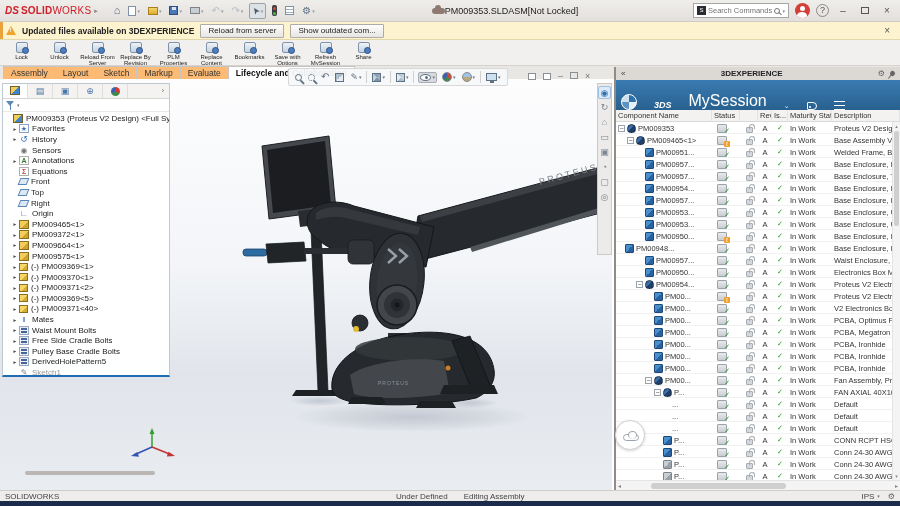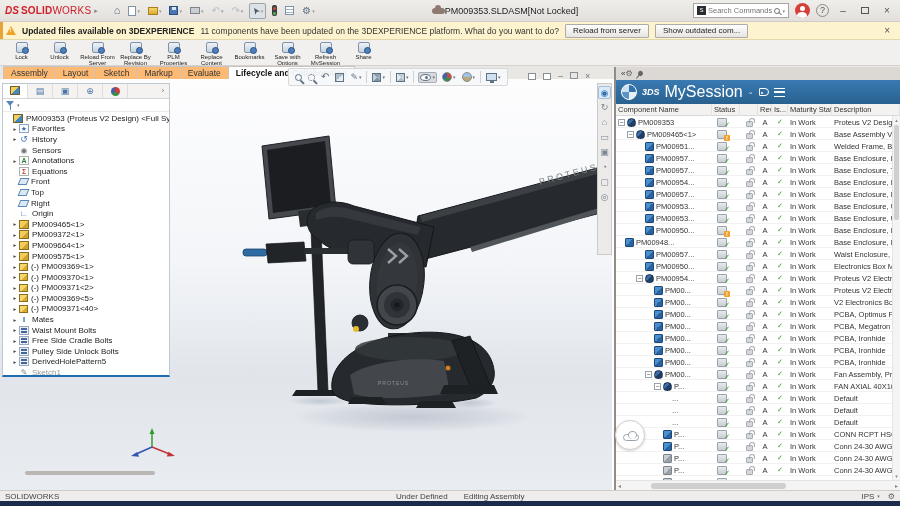--- a/index.html
+++ b/index.html
@@ -137,21 +137,21 @@
 #fab{position:absolute;left:615px;top:341px;width:30px;height:30px;background:#fff;border:1px solid #d2d2d2;border-radius:50%;z-index:9;box-shadow:0 1px 3px rgba(0,0,0,.18)}
 #fab .cloud{position:absolute;left:7px;top:13px;width:16px;height:7px;border:1px solid #9aa3ab;border-radius:4px;background:#fff}
 #fab .cloud::before{content:"";position:absolute;left:4px;top:-4px;width:7px;height:7px;border-radius:50%;border:1px solid #9aa3ab;border-bottom:none;background:#fff}
 
 
 #panel{position:absolute;right:0;top:-12px;width:286px;height:423px;background:#fff;border-left:2px solid #8f8c89;display:flex;flex-direction:column;z-index:7}
 .p-head{height:13px;background:#dcd9d5;display:flex;align-items:center;padding:0 5px;font-size:8px;color:#444;flex:none}
 .p-head-title{flex:1;text-align:center;font-weight:bold;font-size:8px;color:#222}
 .pinico{width:5px;height:5px;background:#666;border-radius:50%;position:relative;display:inline-block;transform:rotate(40deg)}
 .pinico::after{content:"";position:absolute;left:2px;top:4px;width:1px;height:5px;background:#666}
-.p-blue{height:24px;background:linear-gradient(#3a7ab2,#28618f);display:flex;align-items:center;padding:0 5px;gap:5px;flex:none}
+.p-blue{height:30px;background:linear-gradient(#3a7ab2,#28618f);display:flex;align-items:flex-end;padding:0 5px;gap:17px;flex:none}
 .compass{width:16px;height:16px;border-radius:50%;border:1.5px solid #fff;background:conic-gradient(#2f72ab 0 90deg,#e8f0f7 90deg 180deg,#5b94c4 180deg 270deg,#cfe0ee 270deg);flex:none}
 .ds-logo{color:#fff;font-weight:bold;font-style:italic;font-size:9px}
 .mysession{color:#fff;font-size:16px}
 .p-chev{color:#dce8f4;font-size:7px}
 .p-search{flex:1;height:16px;background:#fff;border-radius:2px;display:flex;align-items:center;padding:0 4px;gap:3px;min-width:80px}
 .p-search input{flex:1;border:none;outline:none;font-size:8px;color:#888;width:40px;background:transparent}
 .tagico{width:10px;height:8px;border:1.2px solid #fff;border-radius:1px 4px 4px 1px;position:relative;flex:none}
 .tagico::after{content:"";position:absolute;left:1.5px;top:2.5px;width:2px;height:2px;border-radius:50%;background:#fff}
 .burger{width:11px;height:9px;border-top:1.5px solid #fff;border-bottom:1.5px solid #fff;position:relative;flex:none}
 .burger::after{content:"";position:absolute;left:0;top:2.7px;width:100%;height:1.5px;background:#fff}
@@ -272,21 +272,20 @@
     <span class="win-btn">–</span>
     <span class="win-btn"><span class="restore-box"></span></span>
     <span class="win-btn">×</span>
   </div>
 </div>
 
 <div id="notifbar">
   <span class="orange-edge"></span>
   <span class="warn-tri"></span>
   <span class="notif-title">Updated files available on 3DEXPERIENCE</span>
-  <span class="notif-msg">11 components have been updated on the 3DEXPERIENCE platform. What do you want to do?</span>
   <button class="notif-btn">Reload from server</button>
   <button class="notif-btn">Show outdated com...</button>
   <span class="notif-x">×</span>
 </div>
 
 <div id="cmdbar">
     <div class="cmd-btn">
       <span class="cmd-ico"></span>
       <span>Lock</span>
     </div>
@@ -584,21 +583,21 @@
           <span class="tl">Waist Mount Bolts</span>
         </div>
         <div class="tree-row" style="padding-left:6px">
           <span class="tw">▸</span>
           <span class="ti ti-pattern"></span>
           <span class="tl">Free Side Cradle Bolts</span>
         </div>
         <div class="tree-row" style="padding-left:6px">
           <span class="tw">▸</span>
           <span class="ti ti-pattern"></span>
-          <span class="tl">Pulley Side Unlock Bolts</span>
+          <span class="tl">Pulley Base Cradle Bolts</span>
         </div>
         <div class="tree-row" style="padding-left:6px">
           <span class="tw">▸</span>
           <span class="ti ti-pattern"></span>
           <span class="tl">DerivedHolePattern5</span>
         </div>
         <div class="tree-row dim" style="padding-left:6px">
           <span class="tw"></span>
           <span class="ti ti-sketch">✎</span>
           <span class="tl">Sketch1</span>
@@ -617,20 +616,21 @@
       <span class="tp-ico">◎</span>
     </div>
 
   <div id="fab">
       <span class="cloud"></span>
     </div>
 
   <div id="panel">
     <div class="p-head">
       <span>«</span>
+      <span class="p-head-title">3DEXPERIENCE</span>
       <span style="margin-right:5px;color:#666">⚙</span>
       <span class="pinico"></span>
     </div>
     <div class="p-blue">
       <span class="compass"></span>
       <span class="ds-logo">3DS</span>
       <span class="mysession">MySession</span>
       <span class="p-chev">⌄</span>
       <span class="tagico"></span>
       <span class="burger"></span>

